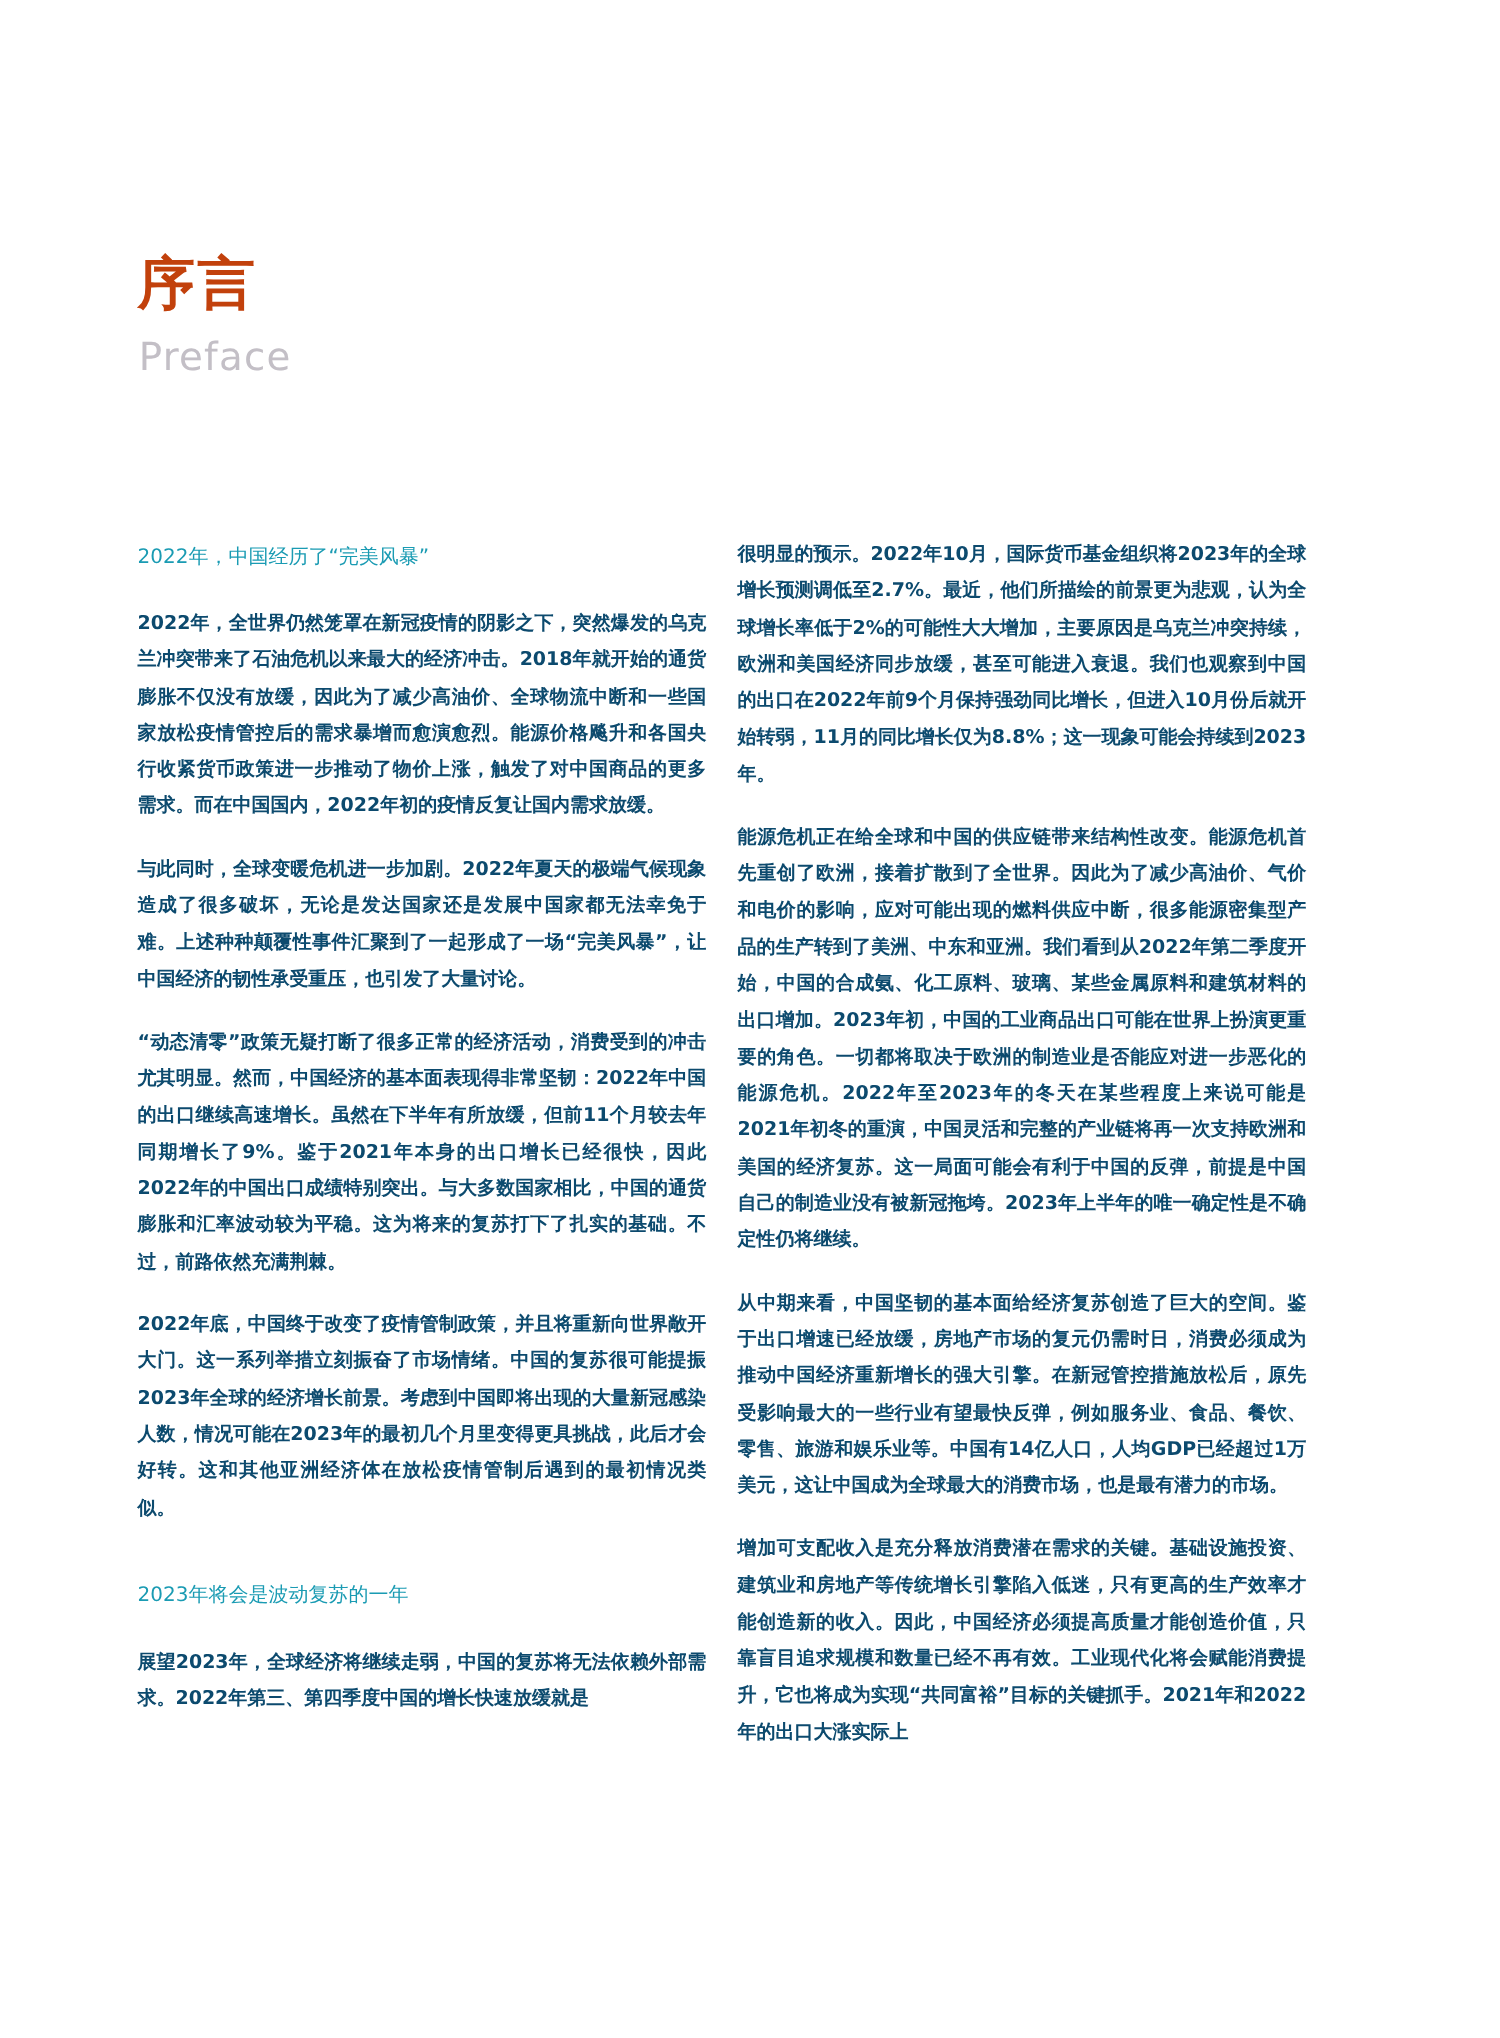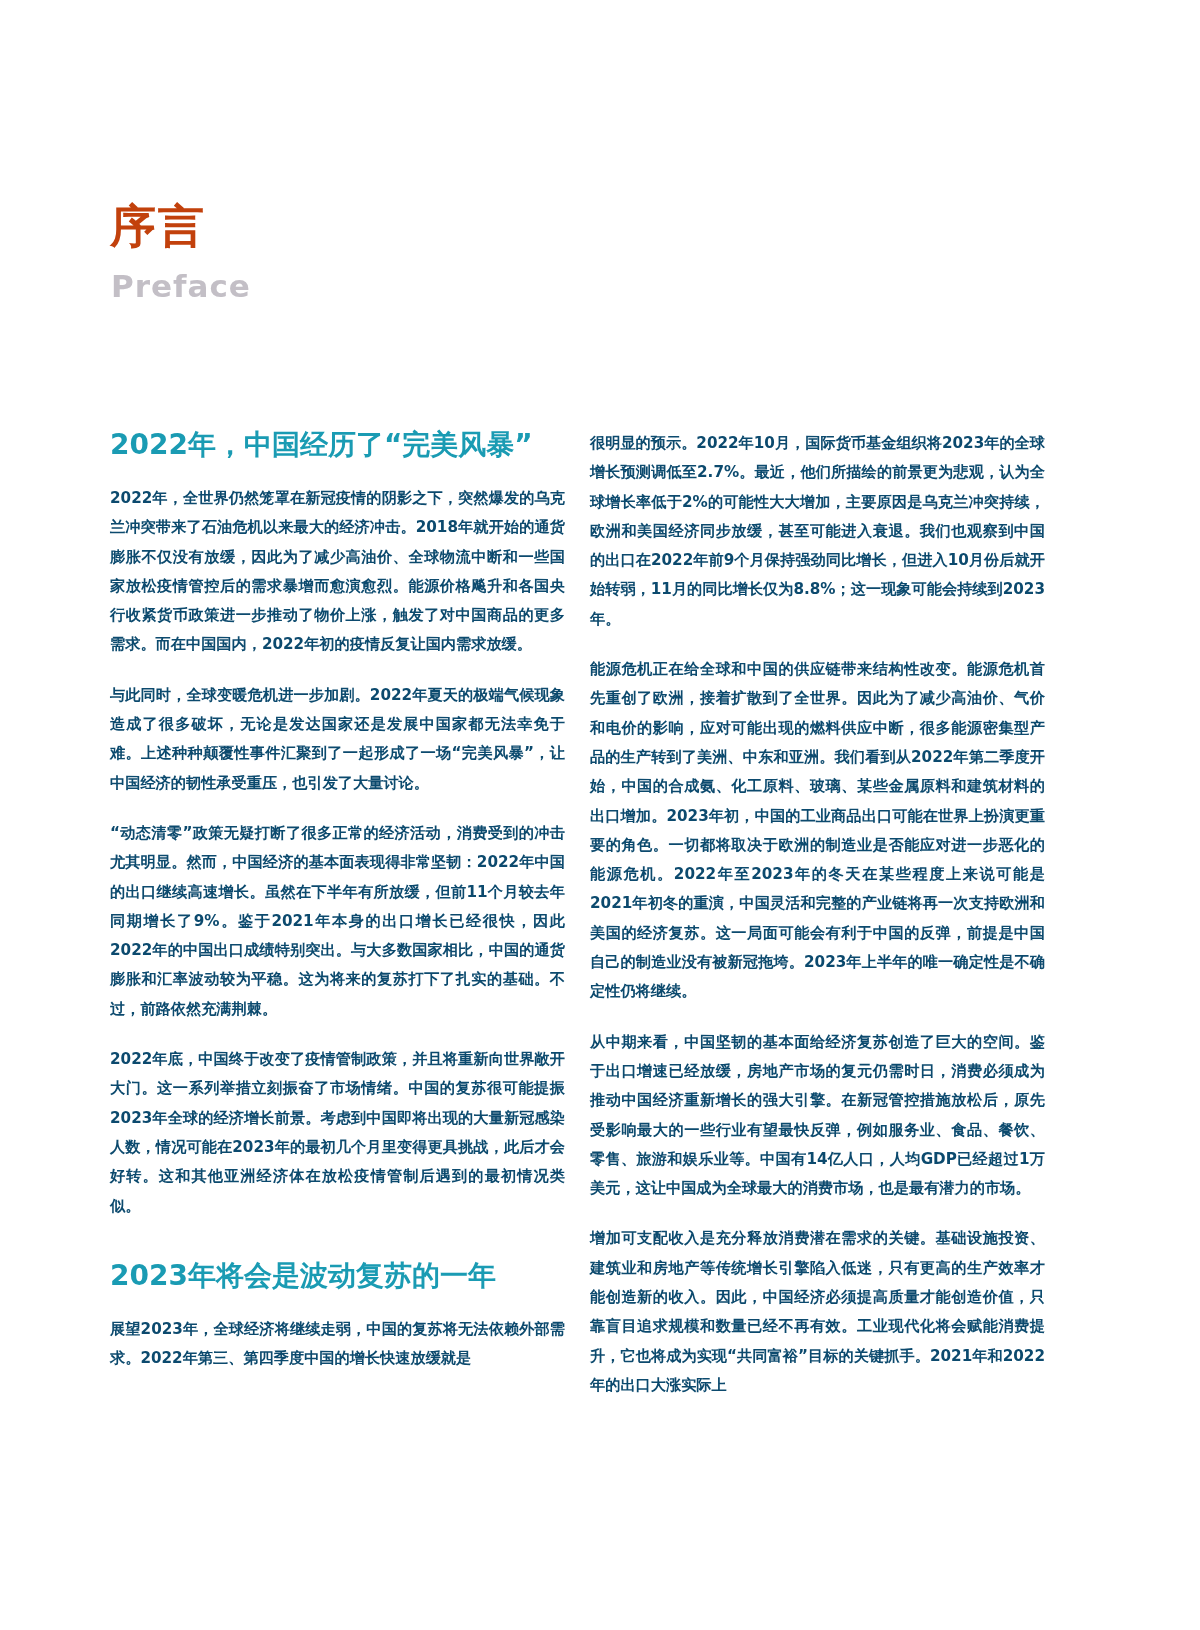--- a/index.html
+++ b/index.html
@@ -1,26 +1,26 @@
 <!DOCTYPE html>
 <html><head>
 <meta charset="utf-8">
 <style>
   html, body { margin: 0; padding: 0; background: #ffffff; }
   body { width: 1200px; height: 1630px; position: relative; overflow: hidden;
          font-family: "DejaVu Sans", "Liberation Sans", sans-serif; color: #3a3a3a; }
   .title-zh { position: absolute; left: 110px; top: 198px; font-size: 46px; font-weight: bold;
               color: #c2410c; letter-spacing: 2px; margin: 0; line-height: 56px; }
-  .title-en { position: absolute; left: 111px; top: 266px; font-size: 31px; font-weight: bold;
+  .title-en { position: absolute; left: 111px; top: 266px; font-size: 31px; font-weight: normal;
               color: #c3bfc6; letter-spacing: 1px; margin: 0; line-height: 40px; }
   .col { position: absolute; top: 428px; width: 455px; }
   .col-left { left: 110px; }
   .col-right { left: 590px; }
   .col-right { top: 429px; }
-  h2.section { font-size: 28px; font-weight: bold; color: #1a9bb3; margin: 0 0 22px 0; line-height: 34px; }
+  h2.section { font-size: 16px; font-weight: normal; color: #1a9bb3; margin: 0 0 22px 0; line-height: 34px; }
   h2.section.second { margin-top: 38px; }
   p.para { font-size: 15.2px; line-height: 29.3px; margin: 0 0 21px 0; text-align: justify; color: #0c4a6e; font-weight: bold; }
 </style>
 </head>
 <body>
 
 <h1 class="title-zh">序言</h1>
 <div class="title-en">Preface</div>
 
 <div class="col col-left">

